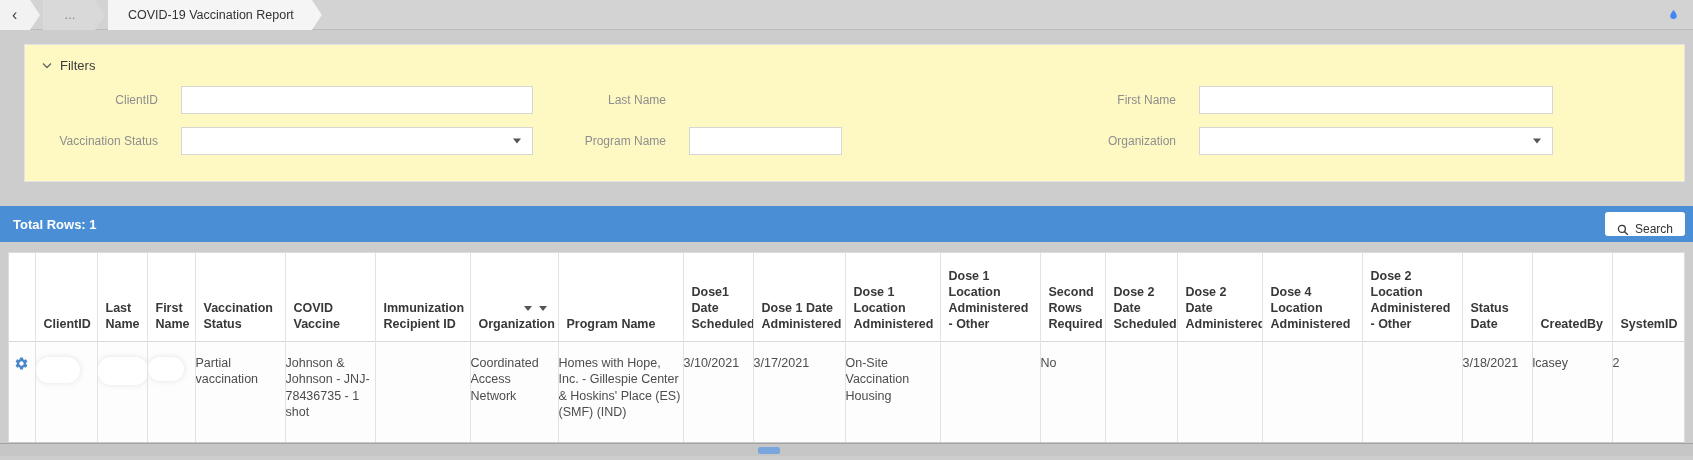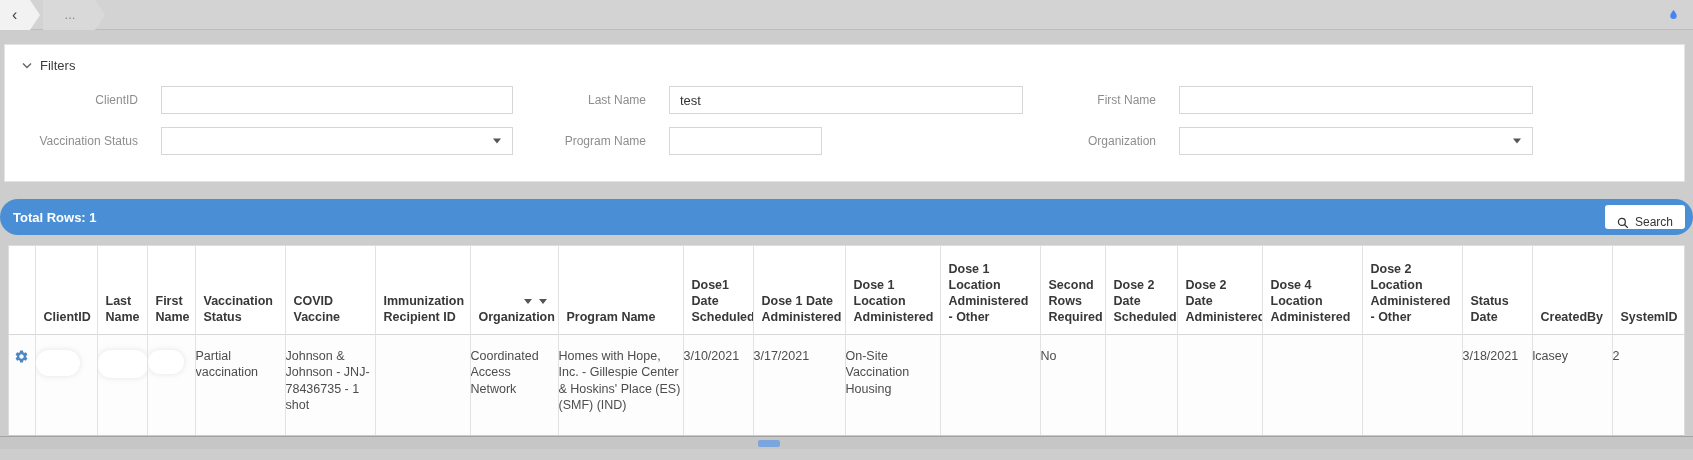--- a/index.html
+++ b/index.html
@@ -14,42 +14,42 @@
   .crumb-back { width:40px; background:#f2f2f2; justify-content:flex-start;
                 padding-left:12px; color:#444; font-size:16px; cursor:pointer; }
   .crumb-ellipsis { width:62px; background:#d9d9d9; color:#8a8a8a; font-size:13px;
                     margin-left:3px; justify-content:center; padding-right:8px; cursor:pointer; }
   .crumb-title { background:#f5f5f5; color:#333; font-size:12.5px;
                  margin-left:3px; padding:0 28px 0 20px; cursor:pointer; }
   .droplet { margin-left:auto; margin-right:14px; align-self:center; display:flex; }
   .droplet svg { width:11px; height:15px; fill:#4285f4; }
 
   
-  .filters-panel { margin:14px 8px 0 4px; height:138px; background:#ffffff;
+  .filters-panel { margin:14px 8px 0 24px; height:138px; background:#fef9c3;
                    border:1px solid #e3e3e3; }
   .filters-header { padding:13px 0 0 17px; font-size:13px; color:#3c3c3c;
                     display:flex; align-items:center; gap:8px; cursor:pointer; }
   .f-row { display:grid; grid-template-columns:508px 510px 510px; margin-top:13px; }
   .f-field { display:flex; align-items:center; }
   .f-label { flex:0 0 133px; text-align:right; margin-right:23px;
              font-size:12px; color:#8e8e8e; }
   .f-input { height:28px; border:1px solid #d6d6d6; background:#fff;
              font-size:13px; color:#333; padding:0 10px;
              font-family:"Liberation Sans", sans-serif; outline:none; }
   .w-lg { width:373px; } .w-sm { width:153px; }
   .f-select { position:relative; height:28px; border:1px solid #d6d6d6; background:#fff;
               cursor:pointer; }
   .f-select .arrow { position:absolute; right:11px; top:50%; transform:translateY(-50%);
                      width:0; height:0; border-left:4px solid transparent;
                      border-right:4px solid transparent; border-top:5px solid #555; }
 
   
-  .results-bar { margin-top:17px; height:36px; background:#4a8fd5;
+  .results-bar { margin-top:24px; height:36px; background:#4a8fd5;
                  display:flex; align-items:center; justify-content:space-between;
-                 padding:0 8px 0 13px;border-radius:18px; }
+                 padding:0 8px 0 13px; }
   .total-rows { color:#fff; font-weight:bold; font-size:13px; }
   .search-btn { display:flex; align-items:flex-end; gap:6px; background:#fff;
                 border:none; border-radius:3px; height:24px; padding:0 12px;
                 font-size:12px; color:#333; cursor:pointer;
                 font-family:"Liberation Sans", sans-serif; }
 
   
   .table-wrap { margin:10px 8px 0 8px; height:191px; background:#fff;
                 border:1px solid #dcdcdc; border-bottom:1px solid #c9c9c9; overflow:hidden; }
   table { width:100%; border-collapse:collapse; table-layout:fixed; }
@@ -81,20 +81,21 @@
                   background:#7ba6dd; border-radius:2px; cursor:grab; }
 </style>
 </head>
 <body>
 
 <div class="topbar">
   <div class="crumb crumb-back">
     <span>‹</span>
   </div>
   <div class="crumb crumb-ellipsis">...</div>
+  <div class="crumb crumb-title">COVID-19 Vaccination Report</div>
   <span class="droplet">
     <svg viewBox="0 0 24 24">
         <path d="M12 2c-3.5 4.6-7 8.7-7 12.6A7 7 0 0 0 19 14.6C19 10.7 15.5 6.6 12 2z"></path>
       </svg>
   </span>
 </div>
 
 <div class="filters-panel">
   <div class="filters-header">
     <svg width="10" height="7" viewBox="0 0 10 7">
@@ -103,21 +104,20 @@
     <span>Filters</span>
   </div>
 
   <div class="f-row">
     <div class="f-field">
       <span class="f-label">ClientID</span>
       <input class="f-input w-lg" type="text" value="" style="">
     </div>
     <div class="f-field">
       <span class="f-label">Last Name</span>
-      <input class="f-input w-lg" type="text" value="test" style="">
     </div>
     <div class="f-field">
       <span class="f-label">First Name</span>
       <input class="f-input w-lg" type="text" value="" style="">
     </div>
   </div>
 
   <div class="f-row">
     <div class="f-field">
       <span class="f-label">Vaccination Status</span>

